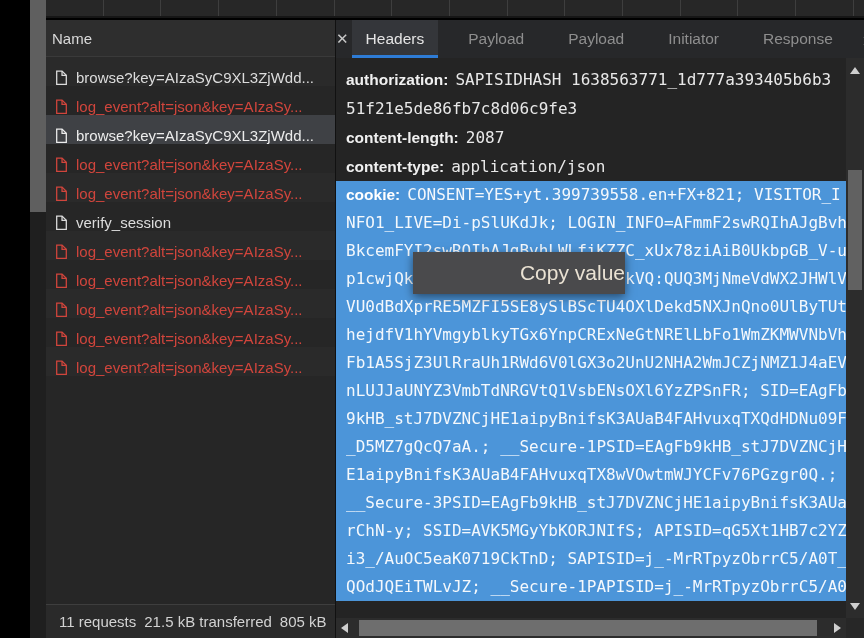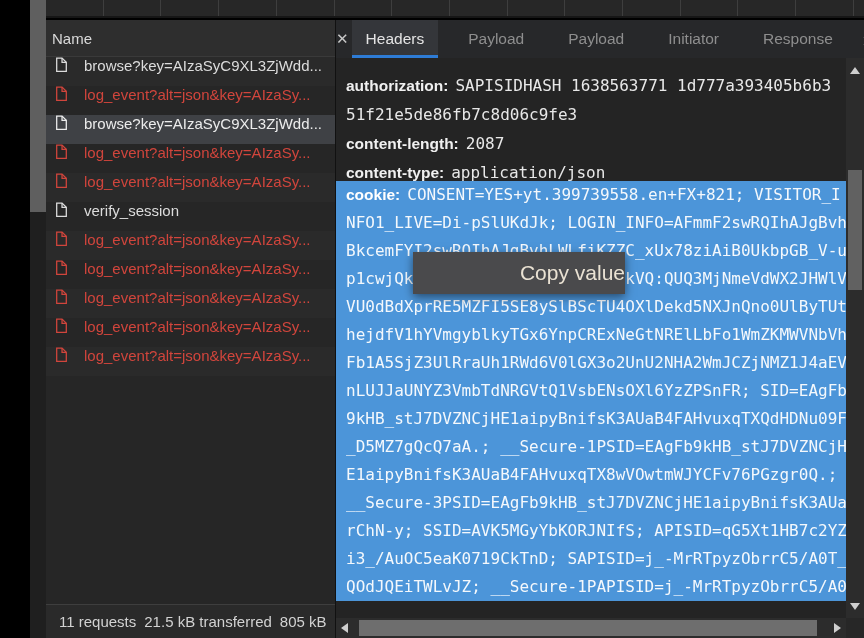--- a/index.html
+++ b/index.html
@@ -13,21 +13,21 @@
   .page-scrollbar .thumb{position:absolute;left:0;top:0;width:16px;height:212px;background:#5f5f5f}
 
   .overview-strip{position:absolute;left:46px;top:0;width:818px;height:18px;
     background:repeating-linear-gradient(90deg,#272727 0 56.7px,#3e3e3e 56.7px 57.7px);
     border-bottom:2px solid #161616}
 
   
   .left-panel{position:absolute;left:46px;top:20px;width:289px;height:618px;background:#262626;overflow:hidden}
   .name-header{height:37px;line-height:37px;padding-left:6px;font-size:15px;color:#dadada;
     background:#2e2e2e;border-bottom:1px solid #3a3a3a}
-  .net-row{height:29px;display:flex;align-items:flex-start;padding-left:9px;gap:16px;font-size:15px;
+  .net-row{height:29px;display:flex;align-items:flex-end;padding-left:9px;gap:8px;font-size:15px;
     color:#dcdcdc;white-space:nowrap;overflow:hidden;cursor:default}
   .net-row:nth-child(odd){background:#2a2a2a}
   .net-row:nth-child(even){background:#262626}
   .net-row.error{color:var(--error-red)}
   .net-row.selected{background:#3f4145;color:#ececec}
   .net-row svg{flex:none}
   .status-bar{position:absolute;left:0;right:0;bottom:0;height:34px;display:flex;align-items:center;
     gap:8px;padding-left:13px;background:#2a2a2a;border-top:1px solid #3e3e3e;color:#d2d2d2;
     font-size:15px;white-space:nowrap;overflow:hidden}
 
@@ -40,21 +40,21 @@
   .tabs{display:flex;margin-left:3px}
   .tab{display:flex;align-items:center;padding:0 14px;margin-right:16px;font-size:15.5px;
     color:#8e8e8e;position:relative;cursor:pointer}
   .tab.active{background:#34363a;color:#e4e4e4}
   .tab.active::after{content:"";position:absolute;left:0;right:0;bottom:0;height:3px;
     background:var(--accent-blue)}
   .more{margin-left:auto;display:flex;align-items:center;padding-right:20px;color:#a0a0a0;font-size:20px}
 
   .content{position:absolute;top:38px;left:0;right:0;bottom:20px;display:flex;overflow:hidden}
   .headers-col{width:511px;overflow:hidden}
-  .entry .hline{padding-left:10px;line-height:42px;height:29px;
+  .entry .hline{padding-left:10px;line-height:29px;height:29px;
     font-family:"DejaVu Sans Mono",monospace;font-size:16px;color:#e8e8e8;white-space:pre;overflow:hidden}
   .entry .hline b{font-family:"Liberation Sans",sans-serif;font-size:15.5px;font-weight:bold;
     margin-right:7px;color:#f0f0f0}
   .entry.first{padding-top:7px}
   .entry.hl{background:var(--selection-blue)}
   .entry.hl .hline{line-height:28px;height:28px;color:#f4f8fc}
   .entry.hl .hline b{color:#ffffff}
 
   .v-scrollbar{width:18px;background:#2c2c2c;position:relative;flex:none}
   .v-thumb{position:absolute;top:112px;left:2px;width:14px;height:120px;background:#616161}

